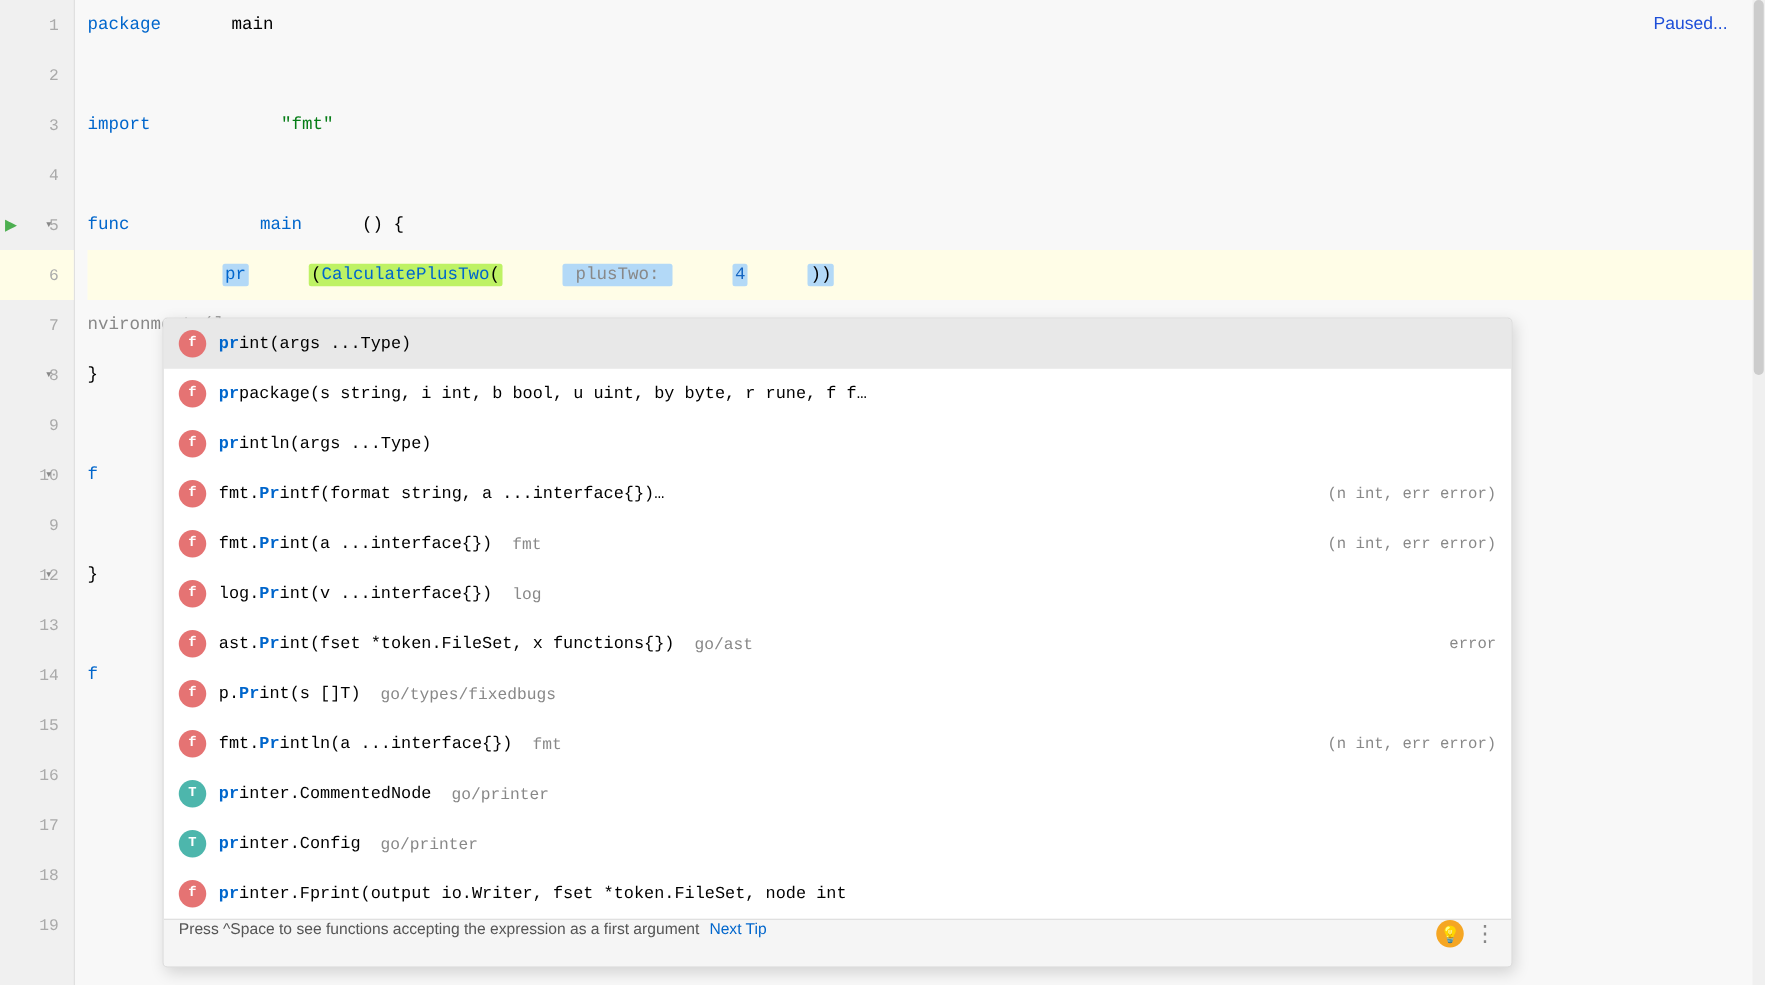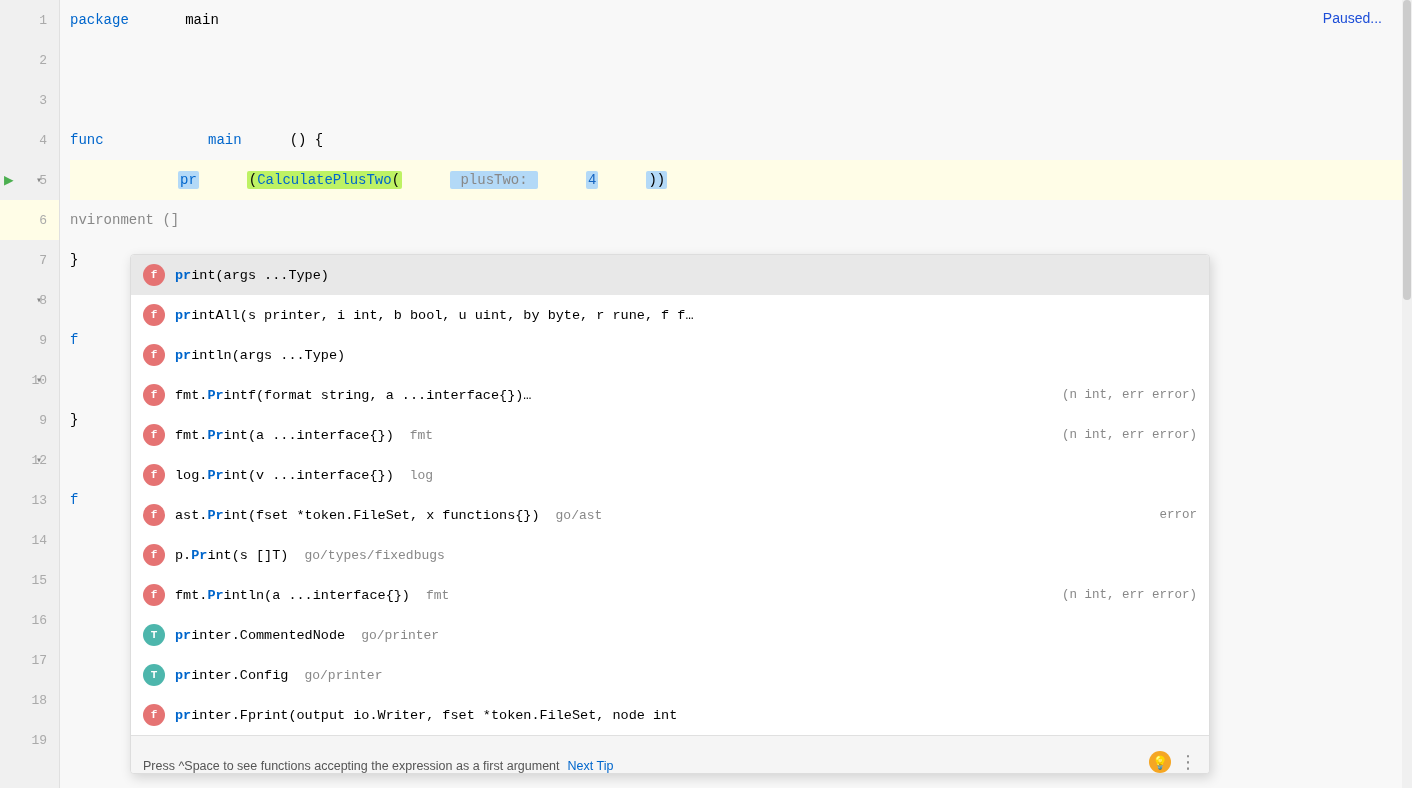--- a/index.html
+++ b/index.html
@@ -168,21 +168,21 @@
     .badge-t { background: #4db6ac; }
     .item-suffix { color: #888; font-size: 13px; margin-left: 6px; }
     .item-return { color: #888; font-size: 12.5px; margin-left: auto; }
 
     
     .autocomplete-footer {
       height: 38px;
       background: #f5f5f5;
       border-top: 1px solid #e0e0e0;
       display: flex;
-      align-items: flex-end;
+      align-items: flex-start;
       padding: 0 12px;
       font-size: 12.5px;
       color: #555;
       gap: 8px;
       font-family: -apple-system, BlinkMacSystemFont, 'Segoe UI', sans-serif;
     }
 
     .next-tip-link {
       color: #0066cc;
       cursor: pointer;
@@ -309,20 +309,23 @@
 
   <div class="code-area">
 
     <div class="code-line">
       <span class="kw">package</span>
         <span>&nbsp;main</span>
     </div>
 
     <div class="code-line">&nbsp;</div>
 
+    <div class="code-line">
+      <span class="kw">import</span>&nbsp;<span class="str">"fmt"</span>
+    </div>
 
     <div class="code-line">&nbsp;</div>
 
     <div class="code-line">
       <span class="kw">func</span>&nbsp;<span class="fn">main</span><span>() {</span>
     </div>
 
     <div class="code-line active-line">
       <span style="display:inline-block;width:60px;">&nbsp;</span>
       <span style="background:#b3d9f7; border-radius:2px; padding:1px 2px;">
@@ -376,21 +379,21 @@
 
   <div class="autocomplete">
 
     <div class="autocomplete-item">
       <div class="badge badge-f">f</div>
       <span><span class="pr-bold" style="color:#0066cc;">pr</span><span>int(args ...Type)</span></span>
     </div>
 
     <div class="autocomplete-item">
       <div class="badge badge-f">f</div>
-      <span><span class="pr-bold" style="color:#0066cc;">pr</span><span>intAll(s printer, i int, b bool, u uint, by byte, r rune, f f…</span></span>
+      <span><span class="pr-bold" style="color:#0066cc;">pr</span><span>package(s string, i int, b bool, u uint, by byte, r rune, f f…</span></span>
     </div>
 
     <div class="autocomplete-item">
       <div class="badge badge-f">f</div>
       <span><span class="pr-bold" style="color:#0066cc;">pr</span><span>intln(args ...Type)</span></span>
     </div>
 
     <div class="autocomplete-item">
       <div class="badge badge-f">f</div>
       <span><span>fmt.</span><span class="pr-bold" style="color:#0066cc;">Pr</span><span>intf(format string, a ...interface{})…</span></span>

